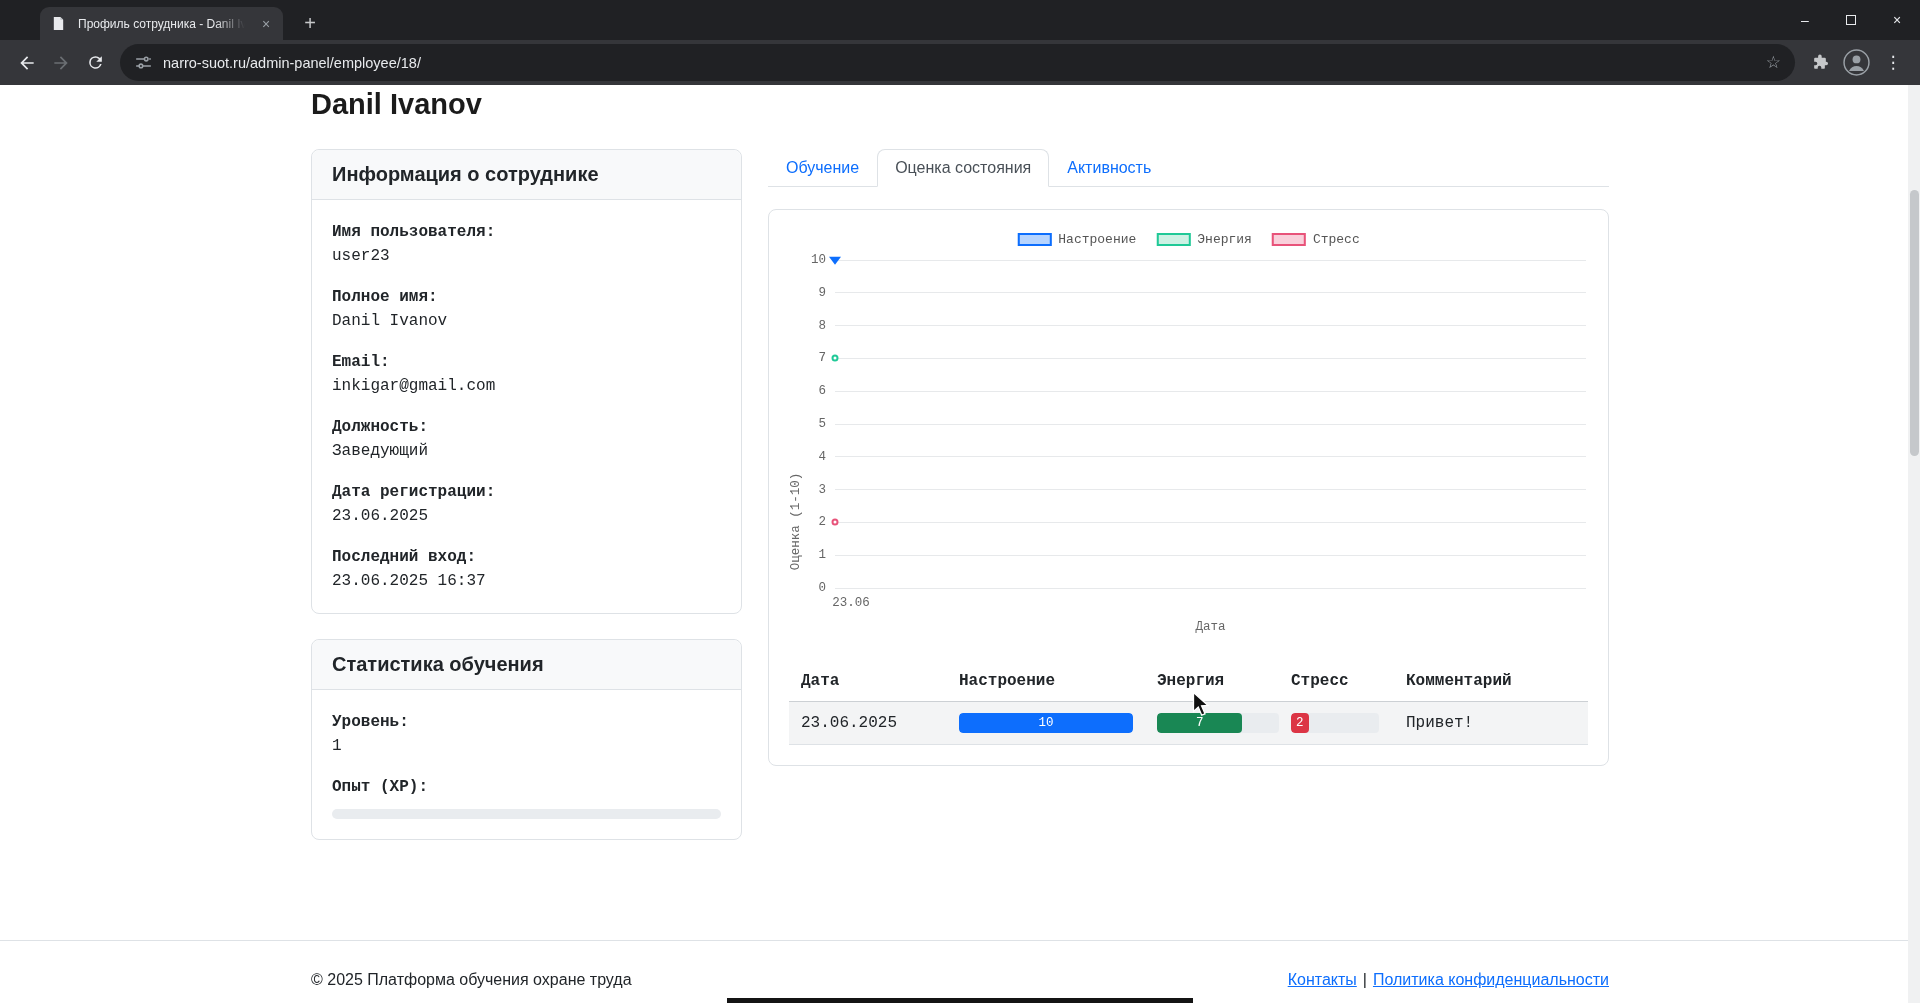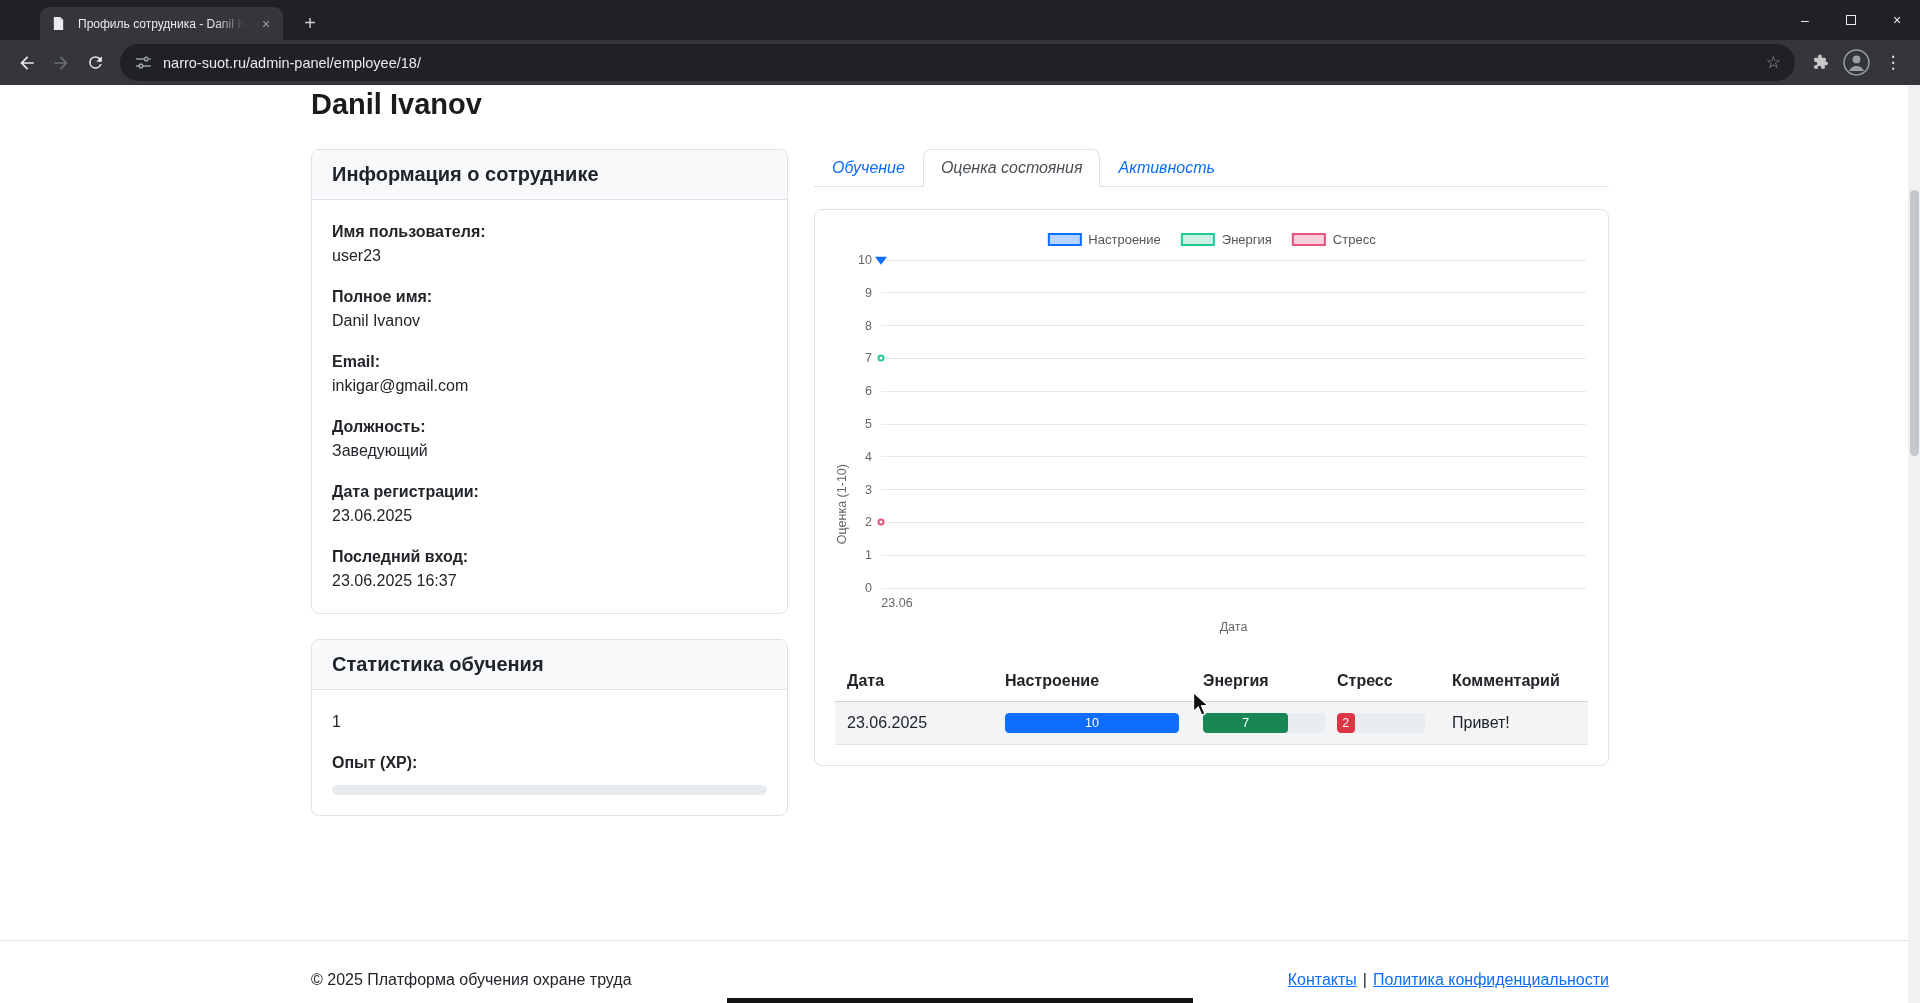--- a/index.html
+++ b/index.html
@@ -38,44 +38,44 @@
   .star-btn { color:#9aa0a6; font-size:17px; padding:0 10px; }
   .kebab { color:#e8eaed; font-size:17px; padding:0 8px; }
   .avatar { width:27px; height:27px; margin:0 6px; }
 
   
   .page { position:relative; width:100%; height:918px; background:#fff; padding-top:3px; }
   .container { width:1298px; margin:0 auto; }
   .page-title { font-size:29px; font-weight:700; color:#1b1b1b; margin:0 0 28px; }
 
   .layout { display:flex; gap:26px; align-items:flex-start; }
-  .col-left { width:477px; flex:none; }
+  .col-left { width:431px; flex:none; }
   .col-right { flex:1; min-width:0; }
 
   .card { border:1px solid #dee2e6; border-radius:8px; background:#fff; }
   .card-header {
     background:#f8f9fa; border-bottom:1px solid #dee2e6; border-radius:8px 8px 0 0;
     padding:13px 20px; font-size:20px; font-weight:700;
   }
-  .card-body { padding:20px; }
+  .card-body { padding:20px;font-family:Liberation Mono, monospace; }
   .stats-card { margin-top:25px; }
 
   .field { margin-bottom:17px; font-size:16px; line-height:1.5; }
   .field:last-child { margin-bottom:0; }
   .field-label { font-weight:700; display:block; }
   .field-value { display:block; }
 
   .progress { height:10px; background:#e9ecef; border-radius:6px; overflow:hidden; margin-top:10px; }
   .progress-fill { height:100%; background:#0d6efd; width:0; }
 
   
   .tabs { display:flex; border-bottom:1px solid #dee2e6; }
   .tab-item {
     padding:9px 17px; font-size:16px; color:#0d6efd; cursor:pointer;
-    border:1px solid transparent; border-radius:8px 8px 0 0; margin-bottom:-1px;font-style:italic;
+    border:1px solid transparent; border-radius:8px 8px 0 0; margin-bottom:-1px;
   }
   .tab-item.active { color:#495057; background:#fff; border-color:#dee2e6 #dee2e6 #fff; }
 
   .assessment-card { margin-top:22px; }
 
   
   .chart-wrap { position:relative; height:418px; }
   .chart-legend { position:absolute; top:2px; left:50%; transform:translateX(-50%); display:flex; gap:20px; }
   .legend-item { display:flex; align-items:center; gap:7px; }
   .legend-box { width:34px; height:13px; border:2px solid; background:#eee; }
@@ -219,20 +219,21 @@
               <span class="field-label">Последний вход:</span>
               <span class="field-value">23.06.2025 16:37</span>
             </div>
           </div>
         </div>
 
         <div class="card stats-card">
           <div class="card-header">Статистика обучения</div>
           <div class="card-body">
             <div class="field">
+              <span class="field-label">Уровень:</span>
               <span class="field-value">1</span>
             </div>
             <div class="field">
               <span class="field-label">Опыт (XP):</span>
               <div class="progress">
                 <div class="progress-fill" style="width: 0%;"></div>
               </div>
             </div>
           </div>
         </div>

